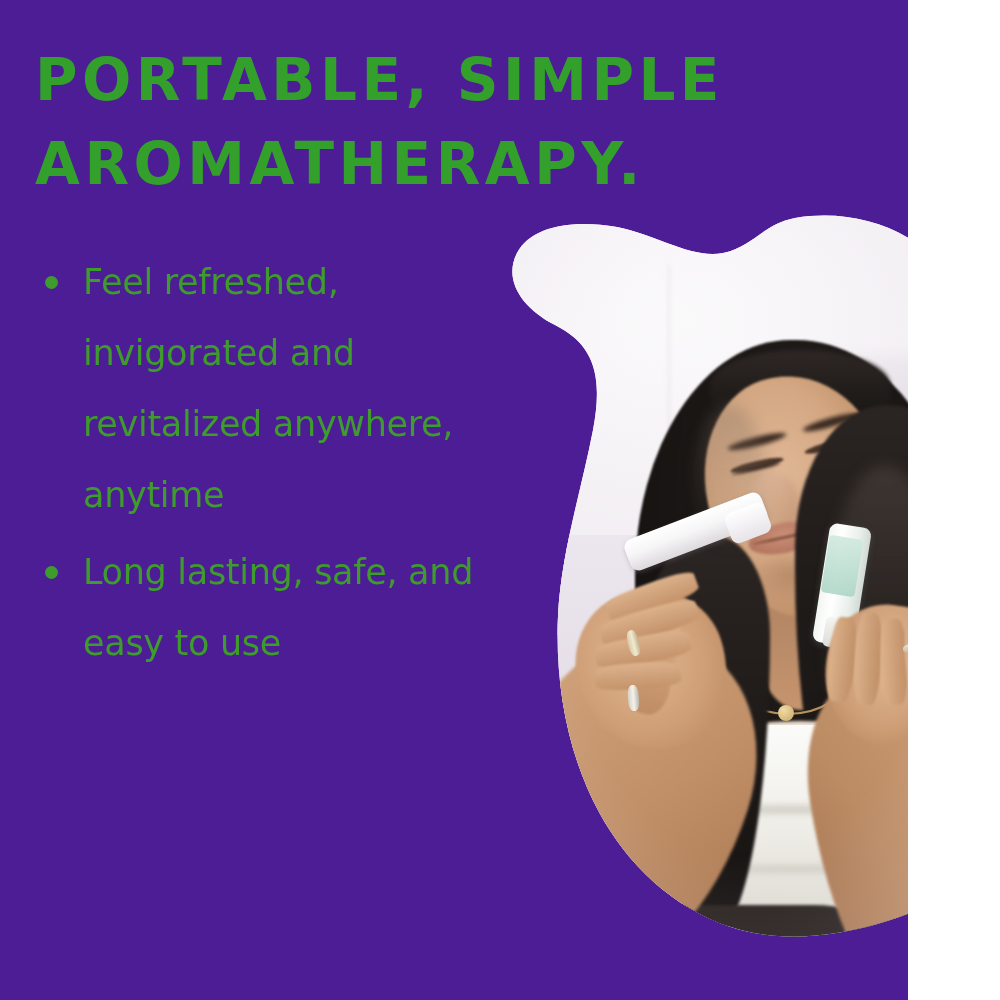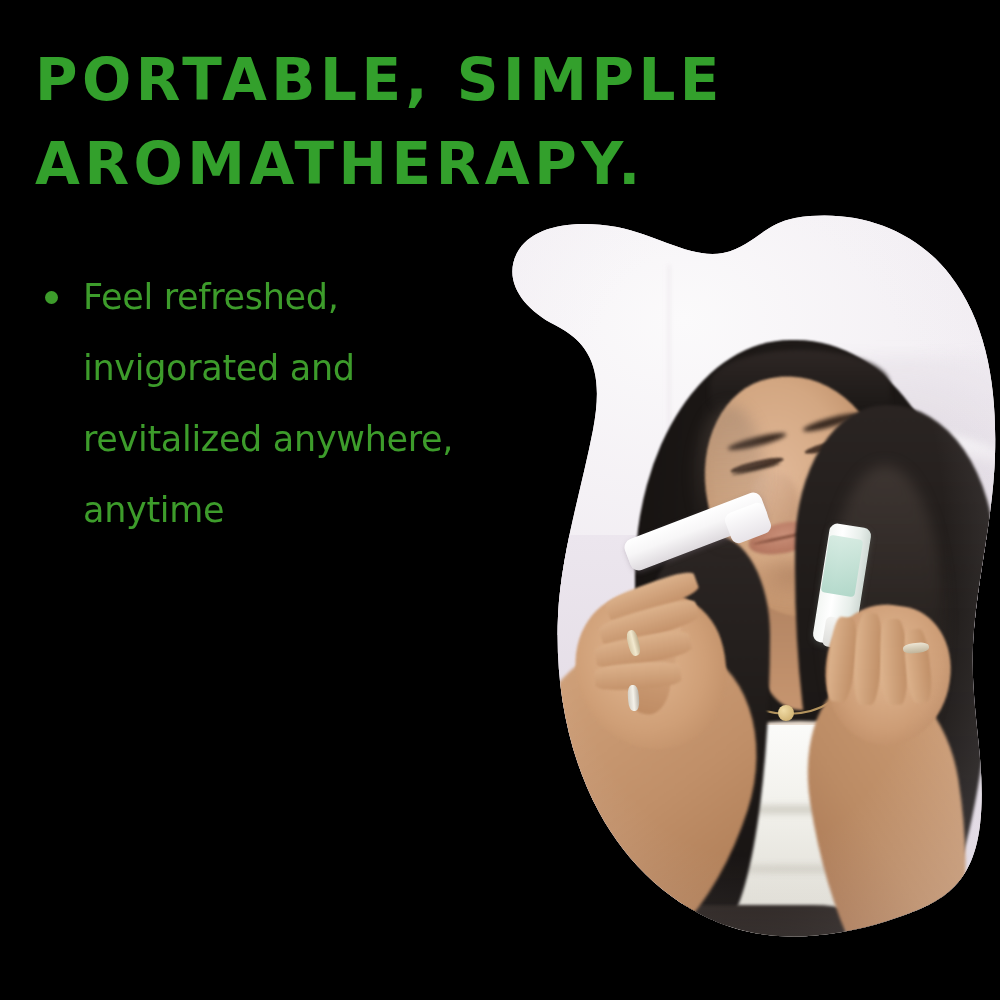--- a/index.html
+++ b/index.html
@@ -7,23 +7,23 @@
     padding: 0;
   }
   body {
     width: 1000px;
     height: 1000px;
     overflow: hidden;
     font-family: "Liberation Sans", sans-serif;
   }
   #poster {
     position: relative;
-    width: 1000px;
+    width: 908px;
     height: 1000px;
-    background: #000000;
+    background: #4c1d95;
     overflow: hidden;
   }
 
   
   #headline {
     position: absolute;
     left: 35px;
     top: 38px;
     width: 700px;
     margin: 0;
@@ -34,21 +34,21 @@
     letter-spacing: 4.5px;
     color: #33a02c;
     text-transform: uppercase;
     white-space: pre-line;
   }
 
   
   #benefits-list {
     position: absolute;
     left: 36px;
-    top: 262px;
+    top: 247px;
     width: 470px;
     margin: 0;
     padding: 0;
     list-style: none;
   }
   .benefit-item {
     position: relative;
     padding-left: 47px;
     margin: 0 0 6px 0;
     font-family: "DejaVu Sans", sans-serif;
@@ -486,20 +486,24 @@
 
 <div id="poster">
 
   <h1 id="headline">Portable, simple
 aromatherapy.</h1>
 
   <ul id="benefits-list">
     <li class="benefit-item">
       <span class="benefit-bullet"></span>
       <span>Feel refreshed, invigorated and revitalized anywhere, anytime</span>
+    </li>
+    <li class="benefit-item">
+      <span class="benefit-bullet"></span>
+      <span>Long lasting, safe, and easy to use</span>
     </li>
   </ul>
 
   <div id="photo-blob" aria-label="Woman inhaling from an aromatherapy nasal inhaler stick while holding a second mint-green inhaler tube">
     <div id="photo-canvas">
 
       <div class="ph" id="backdrop-light"></div>
       <div class="ph" id="backdrop-lower"></div>
       <div class="ph" id="backdrop-seam"></div>
       <div class="ph" id="chair-shadow"></div>

